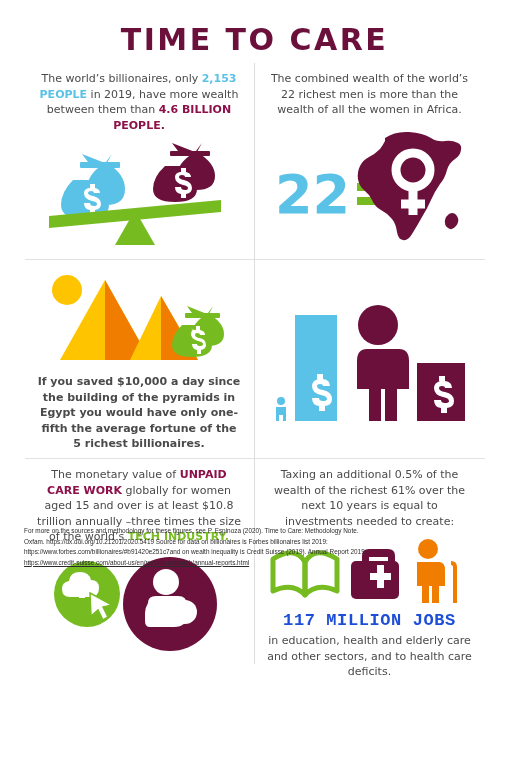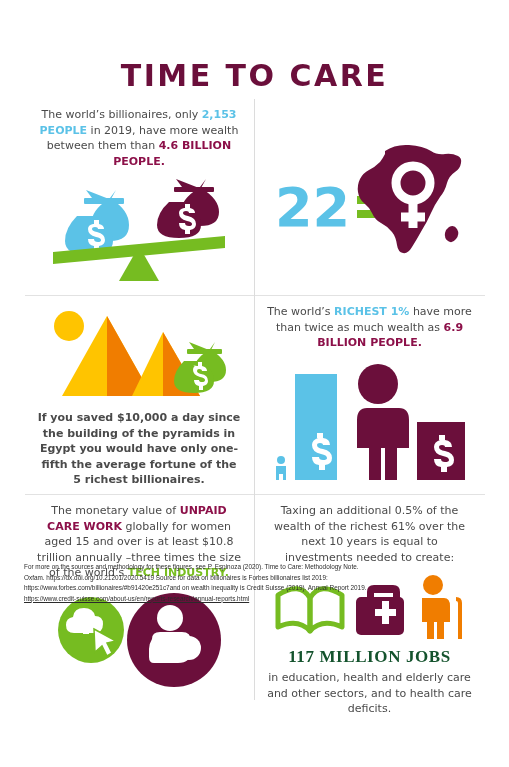--- a/index.html
+++ b/index.html
@@ -14,21 +14,20 @@
     font-family: "Liberation Sans", sans-serif;
     color: #3b3b3b;
     overflow: hidden;
   }
   .page {
     position: relative;
     width: 509px;
     height: 576px;
     background: #fff;
     box-sizing: border-box;
-    margin-top: 36px;
   }
   
   .title {
     text-align: center;
     font-size: 30px;
     font-weight: bold;
     letter-spacing: 2.5px;
     color: #6B0F3B;
     padding-top: 22px;
     padding-bottom: 6px;
@@ -79,29 +78,29 @@
     line-height: 15.5px;
     text-align: center;
     color: #4a4a4a;
     font-family: "DejaVu Sans", sans-serif;
     max-width: 205px;
   }
   .caption .blue   { color:#5BC2E7; font-weight:bold; }
   .caption .maroon { color:#8C1049; font-weight:bold; }
   .caption .green  { color:#78BE20; font-weight:bold; }
 
-  .art { flex: 1; display:flex; align-items:center; justify-content:center; width:100%; }
+  .art { flex: 1; display:flex; align-items:center; justify-content:flex-start; width:100%; }
   .art svg { display:block; }
 
   .bignum {
     font-size: 17px;
     font-weight: bold;
-    color: #14532d;
+    color: #1d4ed8;
     letter-spacing: .6px;
-    font-family: Liberation Serif, serif;
+    font-family: Liberation Mono, monospace;
     margin-bottom: 3px;
   }
 
   
   .footer {
     position: absolute;
     left: 24px;
     right: 14px;
     bottom: 8px;
     font-size: 6.4px;
@@ -148,20 +147,21 @@
           <path d="M140 32 h6 v-4 h5 v4 q5 1 5 5 h-6 q0 -2 -3 -2 q-3 0 -3 2 q0 2 5 3 q8 2 8 8 q0 5 -6 6 v4 h-5 v-4 q-6 -1 -6 -7 h6 q0 3 4 3 q3 0 3 -2 q0 -2 -5 -3 q-8 -2 -8 -8 q0 -4 5 -5 z" fill="#ffffff"></path>
 
           <polygon points="14,76 186,60 186,72 14,88" fill="#76BC21"></polygon>
 
           <polygon points="100,70 120,105 80,105" fill="#76BC21"></polygon>
         </svg>
       </div>
     </div>
 
     <div class="cell r1c2">
+      <div class="caption">The combined wealth of the world’s 22 richest men is more than the wealth of all the women in Africa.</div>
       <div class="art">
         <svg width="210" height="120" viewBox="0 0 210 120">
           <text x="10" y="85" font-family="DejaVu Sans, sans-serif" font-size="54" font-weight="bold" fill="#5BC2E7">22</text>
           <g fill="#76BC21">
             <rect x="92" y="55" width="26" height="8"></rect>
             <rect x="92" y="69" width="26" height="8"></rect>
           </g>
 
           <path fill="#6B0F3B" d="M120 10 q10 -7 24 -6 q14 1 22 6 q6 4 14 3 q7 -1 13 2 q4 2 3 7 q-1 6 -6 9 q-6 4 -8 11 q-2 8 -7 14 q-5 7 -9 16 q-4 9 -9 17 q-5 9 -10 17 q-4 7 -9 6 q-5 -1 -6 -8 q-1 -8 -5 -13 q-5 -6 -11 -9 q-6 -3 -9 -10 q-3 -6 -8 -10 q-5 -4 -6 -11 q-1 -7 2 -13 q3 -6 9 -9 q6 -3 11 -8 q3 -4 5 -8 z"></path>
           <path fill="#6B0F3B" d="M184 86 q5 -3 8 2 q3 5 -1 10 q-4 5 -8 2 q-4 -3 -3 -8 q1 -4 4 -6 z"></path>
@@ -191,23 +191,20 @@
             <rect x="150" y="45" width="35" height="5" rx="1"></rect>
             <path d="M147 57 q-10 10 -10 20 q0 12 20 12 q20 0 20 -12 q0 -10 -10 -20 z"></path>
           </g>
           <path d="M156 62 h5 v-4 h4 v4 q5 1 5 5 h-5 q0 -2 -3 -2 q-2 0 -2 2 q0 2 4 3 q7 1 7 7 q0 4 -5 5 v4 h-4 v-4 q-5 -1 -5 -6 h5 q0 2 3 2 q3 0 3 -2 q0 -2 -5 -3 q-7 -2 -7 -7 q0 -4 4 -5 z" fill="#ffffff"></path>
         </svg>
       </div>
       <div class="caption" style="padding-bottom:12px;font-weight:bold;">If you saved $10,000 a day since the building of the pyramids in Egypt you would have only one-fifth the average fortune of the 5 richest billionaires.</div>
     </div>
 
     <div class="cell r2c2">
-      <div class="caption">
-        <span>The world’s </span><span class="blue">RICHEST 1%</span><span> have more than twice as much wealth as </span><span class="maroon">6.9 BILLION PEOPLE.</span>
-      </div>
       <div class="art">
         <svg width="210" height="125" viewBox="0 0 210 125">
 
           <g fill="#5BC2E7">
             <circle cx="16" cy="100" r="4"></circle>
             <path d="M11 106 h10 v14 h-3 v-6 h-4 v6 h-3 z"></path>
           </g>
 
           <rect x="30" y="14" width="42" height="106" fill="#5BC2E7"></rect>
           <path d="M46 78 h6 v-5 h6 v5 q7 1 7 7 h-7 q0 -2 -3 -2 q-3 0 -3 2 q0 3 6 4 q9 2 9 9 q0 6 -7 7 v5 h-6 v-5 q-7 -1 -7 -8 h7 q0 3 4 3 q4 0 4 -2 q0 -3 -6 -4 q-9 -2 -9 -9 q0 -5 6 -7 z" fill="#ffffff"></path>

